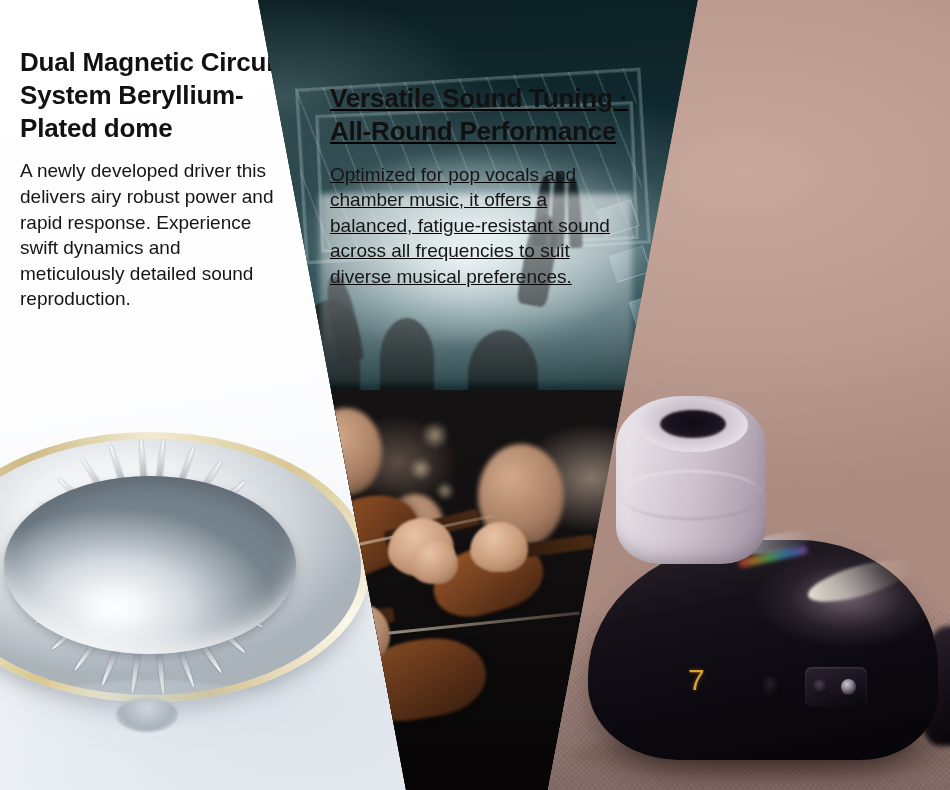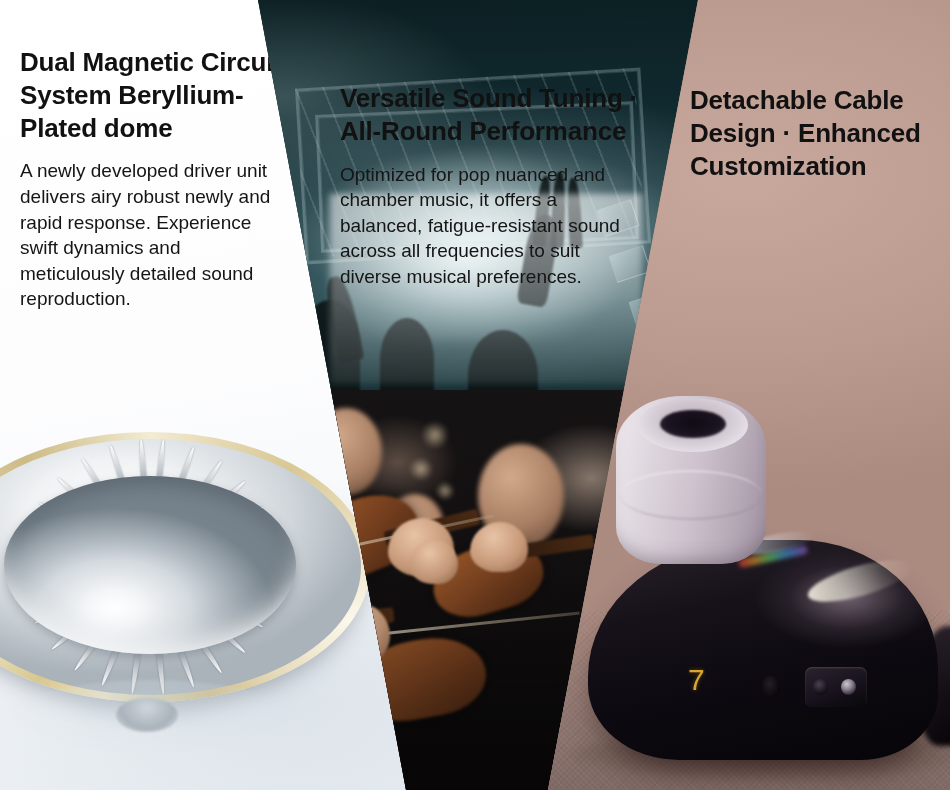--- a/index.html
+++ b/index.html
@@ -383,21 +383,21 @@
     font-weight: normal;
     font-size: 19px;
     line-height: 1.35;
     color: #151515;
     margin: 0;
   }
 
   
   .tb-1 { left: 20px; top: 46px; width: 268px; }
   
-  .tb-2 { left: 340px; top: 82px; width: 300px; }
+  .tb-2 { left: 330px; top: 82px; width: 300px; text-decoration: underline; }
   .scrim {
     position: absolute;
     left: -10px; top: 112px;
     width: 312px; height: 190px;
     background: linear-gradient(180deg, rgba(255,255,255,0.52) 0%, rgba(255,255,255,0.30) 55%, rgba(255,255,255,0.10) 100%);
     filter: blur(3px);
     z-index: -1;
   }
   
   .tb-3 { left: 690px; top: 84px; width: 252px; }
@@ -442,21 +442,21 @@
         </div>
         <div class="driver-dome"></div>
         <div class="driver-reflection"></div>
         <div class="driver-post"></div>
       </div>
 
     </div>
 
     <div class="text-block tb-1">
       <h2 class="heading">Dual Magnetic Circuit System Beryllium-Plated dome</h2>
-      <p class="body-copy">A newly developed driver unit delivers airy robust newly and rapid response. Experience swift dynamics and meticulously detailed sound reproduction.</p>
+      <p class="body-copy">A newly developed driver this delivers airy robust power and rapid response. Experience swift dynamics and meticulously detailed sound reproduction.</p>
     </div>
   </div>
 
   <div class="panel panel-2">
     <div class="panel-bg bg-p2">
 
       <div class="stage-glow"></div>
       <div class="truss truss-a"></div>
       <div class="truss-lines"></div>
       <div class="truss truss-b"></div>
@@ -499,21 +499,21 @@
         <div class="player-hand" style="left:58px; top:212px; width:72px; height:62px;"></div>
         <div class="player-hand" style="left:150px; top:150px; width:48px; height:44px;"></div>
       </div>
 
       <div class="p2-vignette"></div>
     </div>
 
     <div class="text-block tb-2">
       <div class="scrim"></div>
       <h2 class="heading">Versatile Sound Tuning · All-Round Performance</h2>
-      <p class="body-copy">Optimized for pop nuanced and chamber music, it offers a balanced, fatigue-resistant sound across all frequencies to suit diverse musical preferences.</p>
+      <p class="body-copy">Optimized for pop vocals and chamber music, it offers a balanced, fatigue-resistant sound across all frequencies to suit diverse musical preferences.</p>
     </div>
   </div>
 
   <div class="panel panel-3">
     <div class="panel-bg bg-p3">
 
       <div class="p3-desk">
         <div class="p3-desk-texture"></div>
       </div>
 
@@ -532,17 +532,16 @@
 
       <div class="iem-marking">7</div>
       <div class="iem-vent"></div>
       <div class="iem-socket">
         <div class="pin-hole left"></div>
         <div class="pin-hole right"></div>
       </div>
     </div>
 
     <div class="text-block tb-3">
-      <h2 class="heading">Detachable Cable Design · Enhanced Customization</h2>
     </div>
   </div>
 
 </div>
 
 </body></html>

